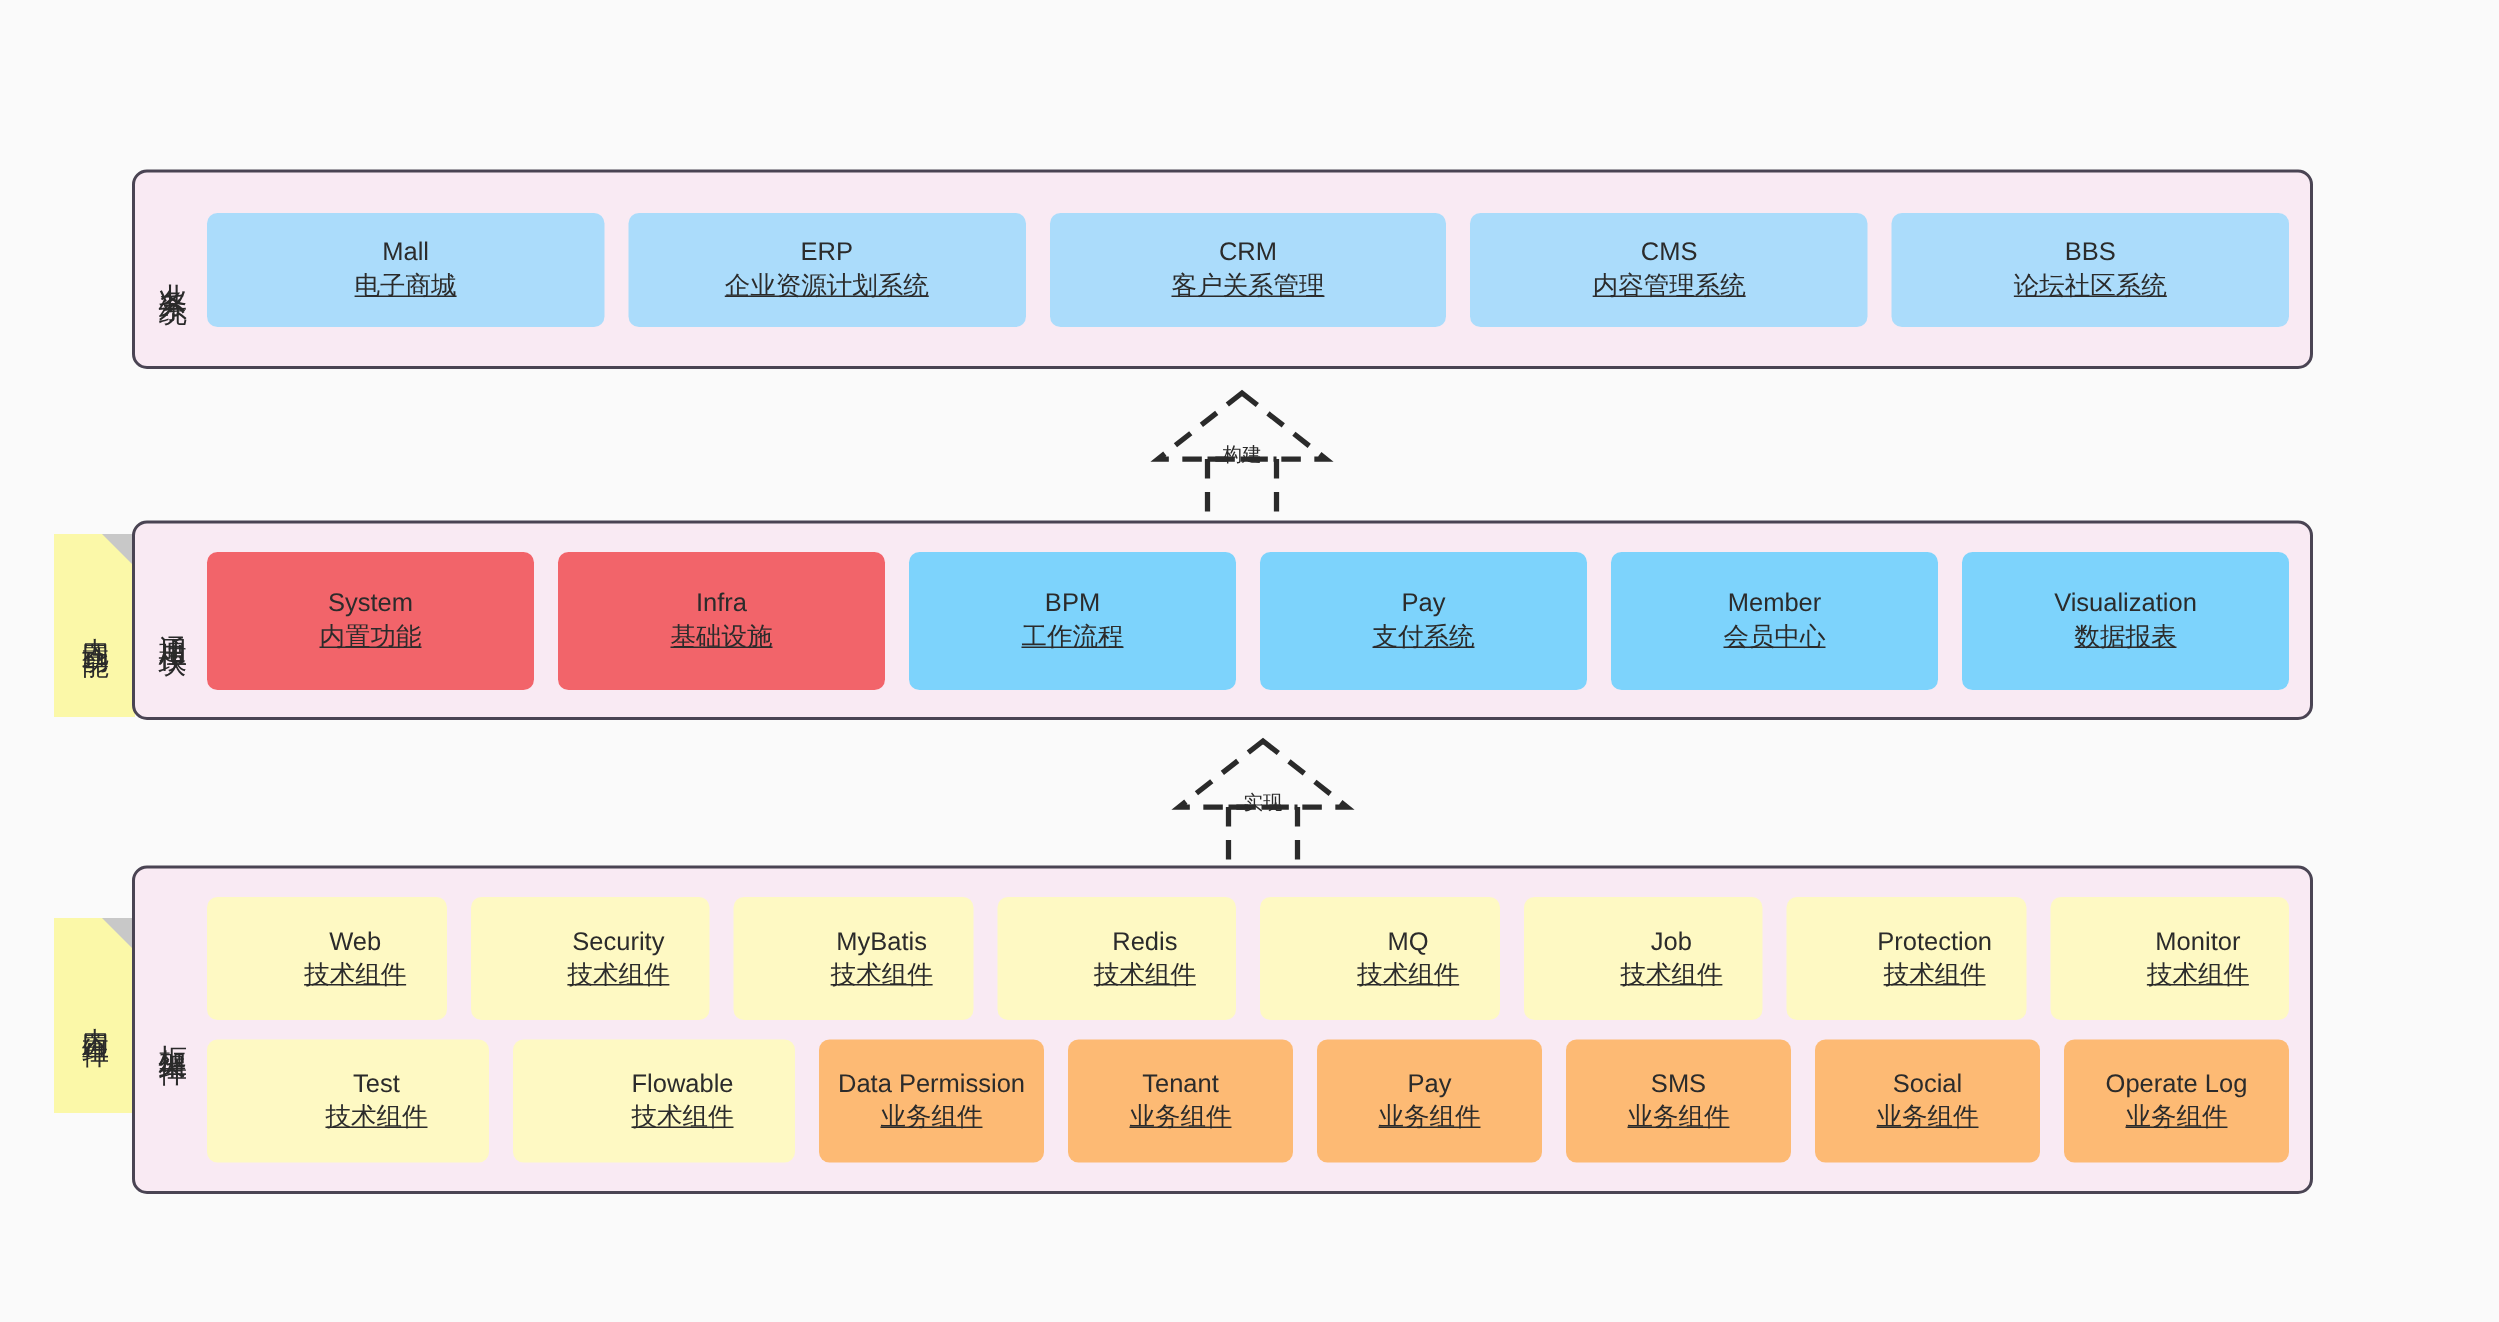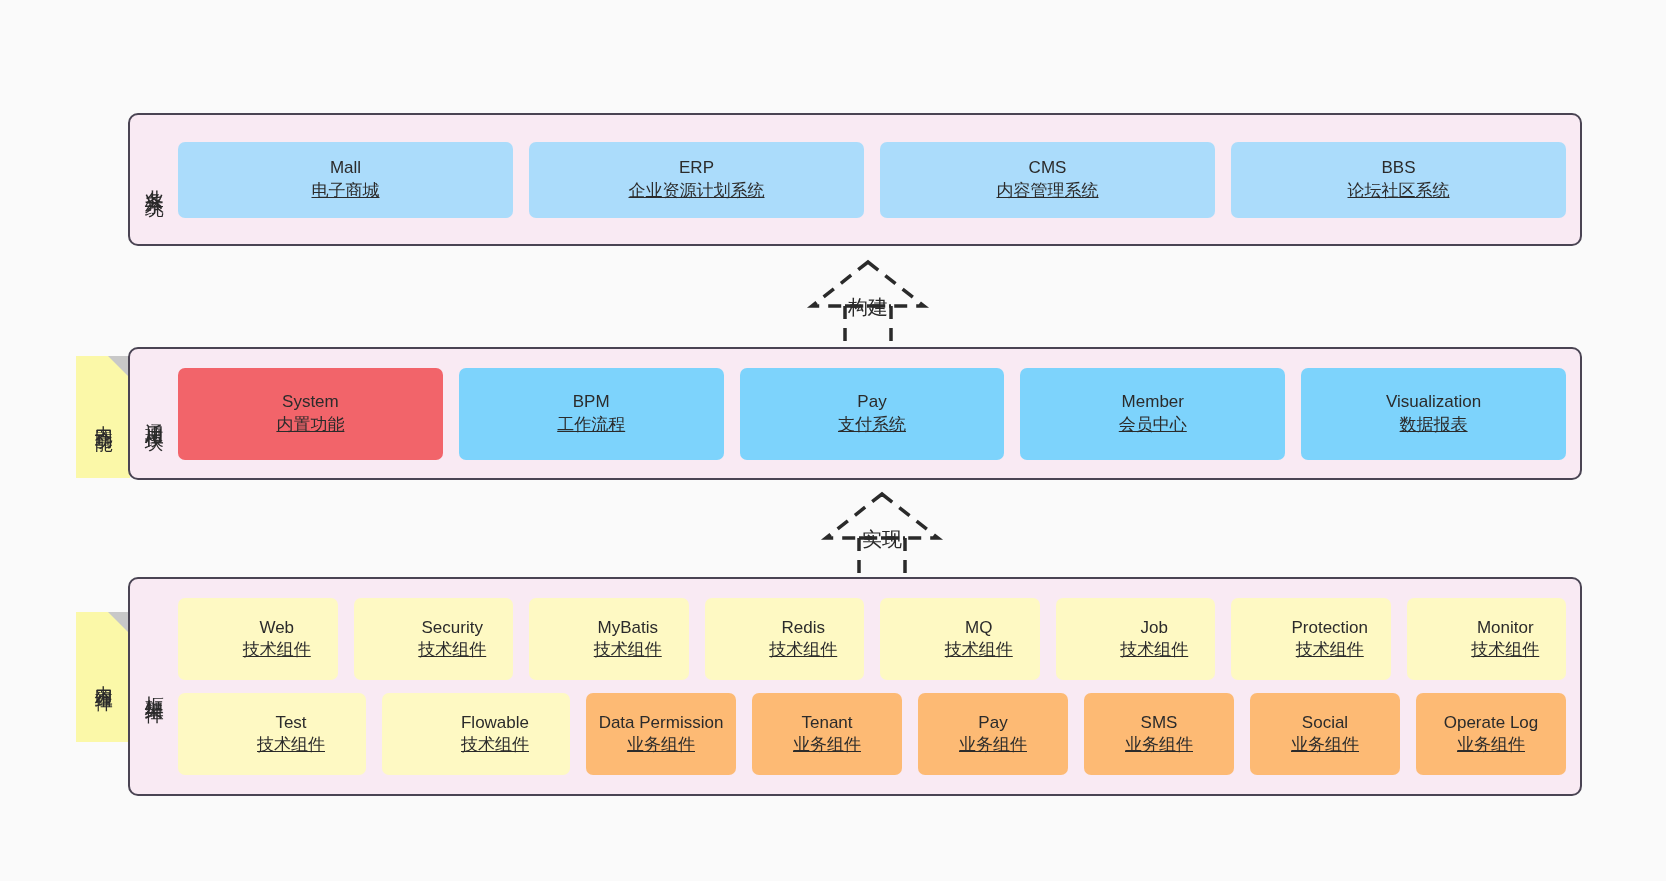--- a/index.html
+++ b/index.html
@@ -12,21 +12,20 @@
     height: 881px;
     font-family: "Liberation Sans", "DejaVu Sans", sans-serif;
     color: #333333;
     position: relative;
     overflow: hidden;
   }
 
   .canvas {
     position: absolute;
     inset: 0;
-    margin-left: 40px;
   }
 
   
   .layer {
     position: absolute;
     background: #f9eaf3;
     border: 2px solid #4a4453;
     border-radius: 10px;
     box-sizing: border-box;
     display: flex;
@@ -133,21 +132,21 @@
     position: absolute;
     width: 160px;
     height: 94px;
   }
   .arrow svg { display: block; overflow: visible; }
   .arrow .arrow-label {
     position: absolute;
     left: 50%;
     transform: translateX(-50%);
     top: 36px;
-    font-size: 20px;
+    font-size: 13px;
     color: #2a2a2a;
     background: transparent;
     padding: 0 3px;
     white-space: nowrap;
   }
   #arrow-build     { left: 748px; top: 258px; }
   #arrow-implement { left: 762px; top: 490px; }
 </style>
 </head>
 <body>
@@ -158,20 +157,24 @@
     <div class="layer-title">业务系统</div>
     <div class="layer-body">
       <div class="row">
         <div class="cell c-blue">
           <span class="en">Mall</span>
           <span class="cn">电子商城</span>
         </div>
         <div class="cell c-blue">
           <span class="en">ERP</span>
           <span class="cn">企业资源计划系统</span>
+        </div>
+        <div class="cell c-blue">
+          <span class="en">CRM</span>
+          <span class="cn">客户关系管理</span>
         </div>
         <div class="cell c-blue">
           <span class="en">CMS</span>
           <span class="cn">内容管理系统</span>
         </div>
         <div class="cell c-blue">
           <span class="en">BBS</span>
           <span class="cn">论坛社区系统</span>
         </div>
       </div>
@@ -195,20 +198,24 @@
   </div>
 
   <div class="layer" id="layer-modules">
     <div class="layer-title">通用模块</div>
     <div class="layer-body">
       <div class="row">
         <div class="cell c-red">
           <span class="en">System</span>
           <span class="cn">内置功能</span>
         </div>
+        <div class="cell c-red">
+          <span class="en">Infra</span>
+          <span class="cn">基础设施</span>
+        </div>
         <div class="cell c-pink">
           <span class="en">BPM</span>
           <span class="cn">工作流程</span>
         </div>
         <div class="cell c-pink">
           <span class="en">Pay</span>
           <span class="cn">支付系统</span>
         </div>
         <div class="cell c-pink">
           <span class="en">Member</span>

